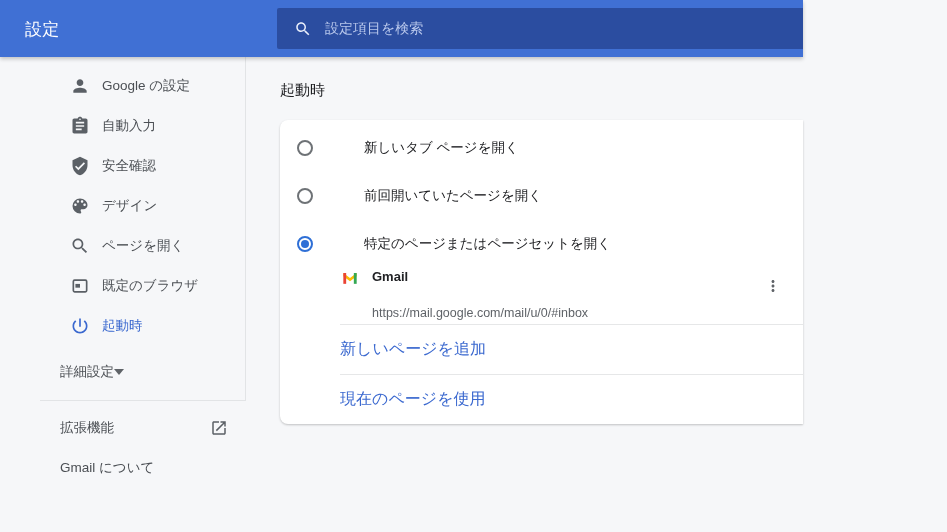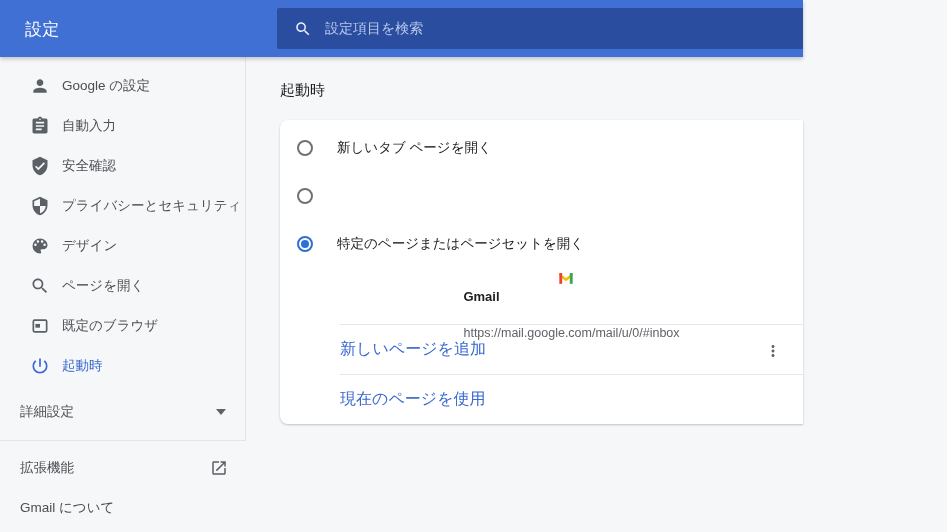--- a/index.html
+++ b/index.html
@@ -31,68 +31,68 @@
   }
   .searchbox svg { width:18px; height:18px; flex:0 0 auto; }
   .searchbox input {
     background:transparent; border:none; outline:none;
     color:#fff; font-size:14px; margin-left:13px; width:70%;
     font-family:Liberation Serif, serif;
   }
   .searchbox input::placeholder { color:#b9c8ec; opacity:1; }
 
   
-  .sidebar { position:absolute; left:0; top:57px; width:246px; bottom:0; }
+  .sidebar { position:absolute; left:0; top:57px; width:246px; bottom:0;padding-left:40px; }
   .nav-block {
     border-right:1px solid #e2e4e6;
     border-bottom:1px solid #e2e4e6;
     padding:9px 0 8px 0;
   }
   .nav-item {
     height:40px; display:flex; align-items:center;
     padding-left:30px; cursor:pointer;
     font-size:13.5px; color:#4b4f54;
   }
   .nav-item .nicon { width:20px; height:20px; display:flex; margin-right:12px; flex:0 0 auto; }
   .nav-item .nicon svg { width:20px; height:20px; }
   .nav-item.selected { color:var(--color-accent,#3a68cf); }
   .nav-item.plain { padding-left:20px; }
-  .nav-item.advanced { margin-top:6px; padding-left:20px; padding-right:19px; justify-content:space-between; }
+  .nav-item.advanced { margin-top:6px; padding-left:20px; padding-right:19px; }
   .caret {
     width:0; height:0;
     border-left:5px solid transparent; border-right:5px solid transparent;
     border-top:6px solid #5f6368;
   }
   .nav-footer { padding-top:7px; }
   .nav-item.ext { padding-right:18px; justify-content:space-between;gap:6px; }
   .nav-item.ext svg { width:18px; height:18px; }
 
   
   .main { position:absolute; left:280px; top:57px; right:0; bottom:0; }
   .sec-title { margin-top:24px; font-size:15px; font-weight:400; color:#202124; }
   .card {
     margin-top:20px; background:#fff;
     border-radius:8px 0 0 8px;
     box-shadow:0 1px 2px rgba(0,0,0,.15), 0 1px 3px rgba(0,0,0,.08);
     padding-top:4px;
     width:100%;
   }
-  .radio-row { height:48px; display:flex; align-items:center; padding-left:17px; cursor:pointer; }
+  .radio-row { height:48px; display:flex; align-items:center; padding-left:17px; cursor:pointer;gap:27px; }
   .radio {
     width:16px; height:16px; border-radius:50%;
     border:2px solid #6e7276; flex:0 0 auto; position:relative;
   }
   .radio.checked { border-color:var(--color-radio,#2e6fd6); }
   .radio.checked::after {
     content:""; position:absolute; left:2px; top:2px; right:2px; bottom:2px;
     background:var(--color-radio,#2e6fd6); border-radius:50%;
   }
   .radio-label { margin-left:24px; font-size:13.5px; color:#202124; }
 
-  .site-row { height:56px; display:flex; align-items:center; padding-left:60px; padding-right:12px;flex-direction:column; }
+  .site-row { height:56px; display:flex; padding-left:60px; padding-right:12px; }
   .gmail-ic { width:20px; height:20px; flex:0 0 auto; }
   .gmail-ic svg { width:20px; height:20px; }
   .site-text { margin-left:12px; }
   .site-title { font-size:13px; font-weight:700; color:#202124; line-height:17px; }
   .site-url { font-size:12.5px; color:#5f6368; line-height:17px;margin-top:20px; }
   .kebab {
     margin-left:auto; width:36px; height:36px; border:none; background:transparent;
     display:flex; align-items:center; justify-content:center; cursor:pointer; border-radius:50%;
   }
   .kebab svg { width:18px; height:18px; }
@@ -141,28 +141,20 @@
 
       <div class="nav-item">
         <span class="nicon">
           <svg viewBox="0 0 24 24">
               <path fill="#5b6066" d="M12 1 3 5v6c0 5.55 3.84 10.74 9 12 5.16-1.26 9-6.45 9-12V5l-9-4zm-2 16-4-4 1.41-1.41L10 14.17l6.59-6.59L18 9l-8 8z"></path>
             </svg>
         </span>
         <span class="nlabel">安全確認</span>
       </div>
 
-      <div class="nav-item">
-        <span class="nicon">
-          <svg viewBox="0 0 24 24">
-              <path fill="#5b6066" d="M12 1 3 5v6c0 5.55 3.84 10.74 9 12 5.16-1.26 9-6.45 9-12V5l-9-4zm0 10.99h7c-.53 4.12-3.28 7.79-7 8.94V12H5V6.3l7-3.11v8.8z"></path>
-            </svg>
-        </span>
-        <span class="nlabel">プライバシーとセキュリティ</span>
-      </div>
 
       <div class="nav-item">
         <span class="nicon">
           <svg viewBox="0 0 24 24">
               <path fill="#5b6066" d="M12 3a9 9 0 0 0 0 18c.83 0 1.5-.67 1.5-1.5 0-.39-.15-.74-.39-1.01-.23-.26-.38-.61-.38-.99 0-.83.67-1.5 1.5-1.5H16a5 5 0 0 0 5-5c0-4.42-4.03-8-9-8zm-5.5 9c-.83 0-1.5-.67-1.5-1.5S5.67 9 6.5 9 8 9.67 8 10.5 7.33 12 6.5 12zm3-4C8.67 8 8 7.33 8 6.5S8.67 5 9.5 5s1.5.67 1.5 1.5S10.33 8 9.5 8zm5 0c-.83 0-1.5-.67-1.5-1.5S13.67 5 14.5 5s1.5.67 1.5 1.5S15.33 8 14.5 8zm3 4c-.83 0-1.5-.67-1.5-1.5S16.67 9 17.5 9s1.5.67 1.5 1.5-.67 1.5-1.5 1.5z"></path>
             </svg>
         </span>
         <span class="nlabel">デザイン</span>
       </div>
 
@@ -218,20 +210,21 @@
 
     <div class="card">
 
       <div class="radio-row">
         <span class="radio"></span>
         <span class="radio-label">新しいタブ ページを開く</span>
       </div>
 
       <div class="radio-row">
         <span class="radio"></span>
+        <span class="radio-label">前回開いていたページを開く</span>
       </div>
 
       <div class="radio-row">
         <span class="radio checked"></span>
         <span class="radio-label">特定のページまたはページセットを開く</span>
       </div>
 
       <div class="site-row">
         <span class="gmail-ic">
           <svg viewBox="0 0 24 24">

